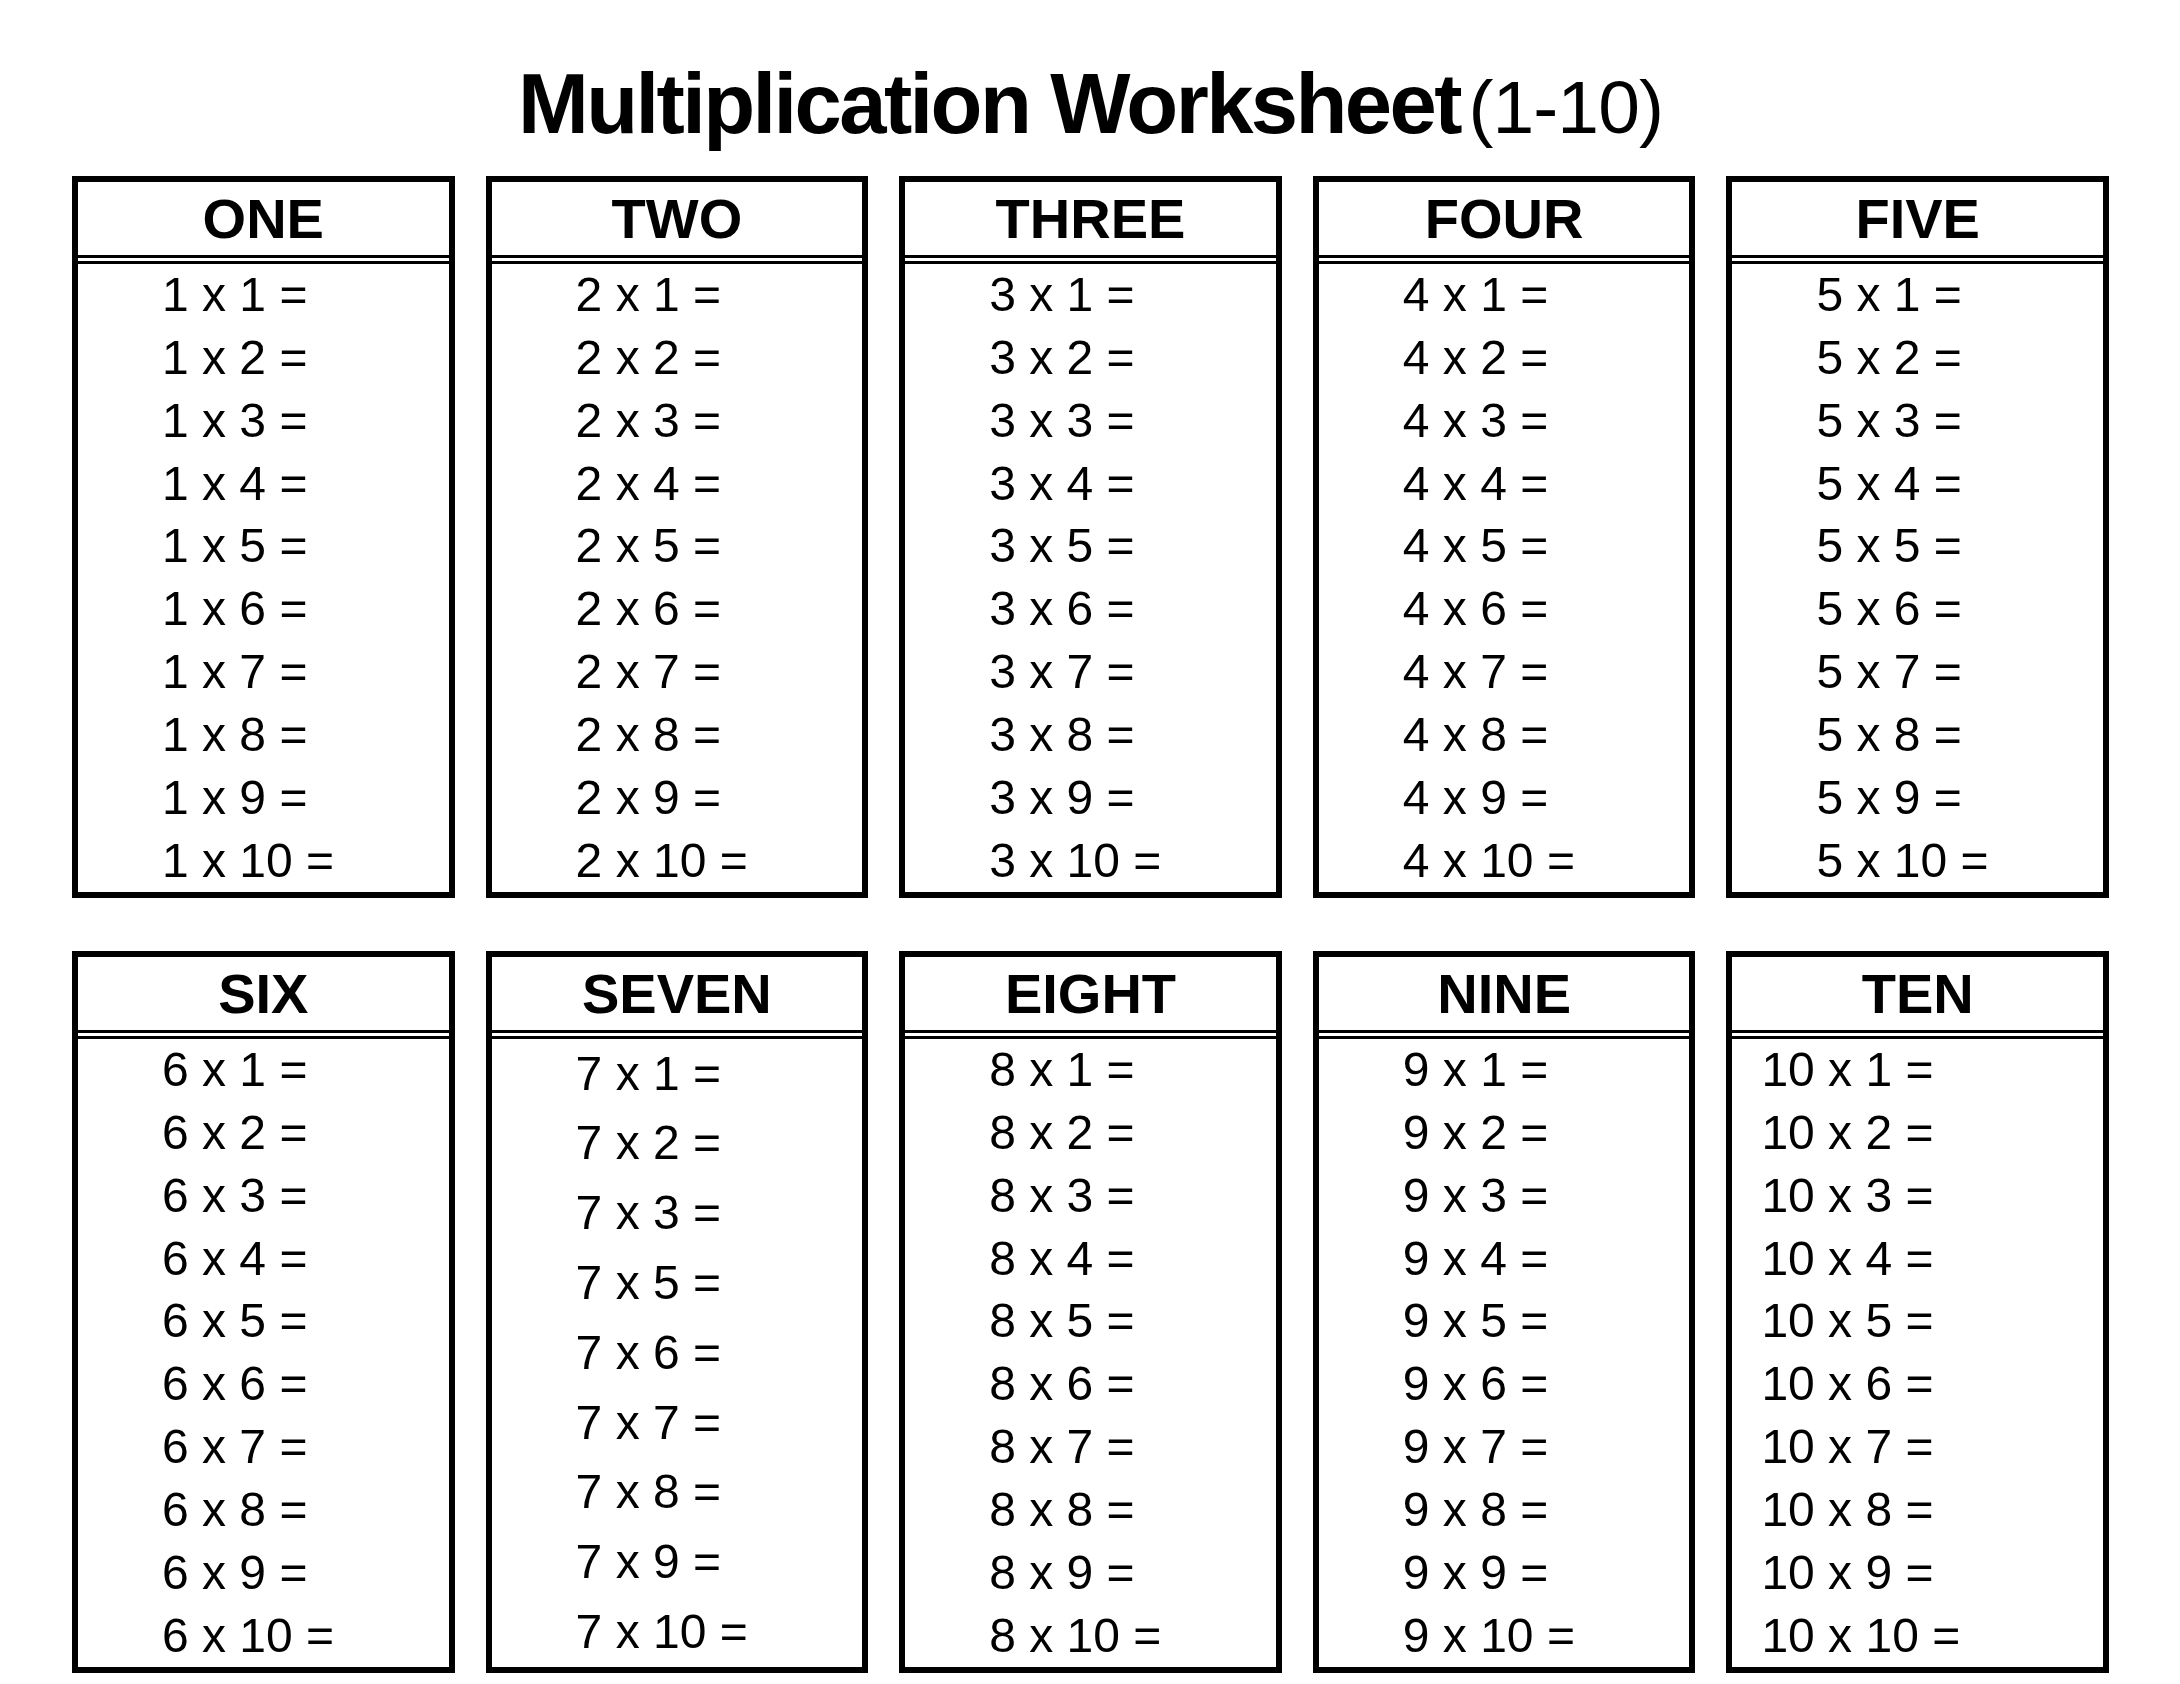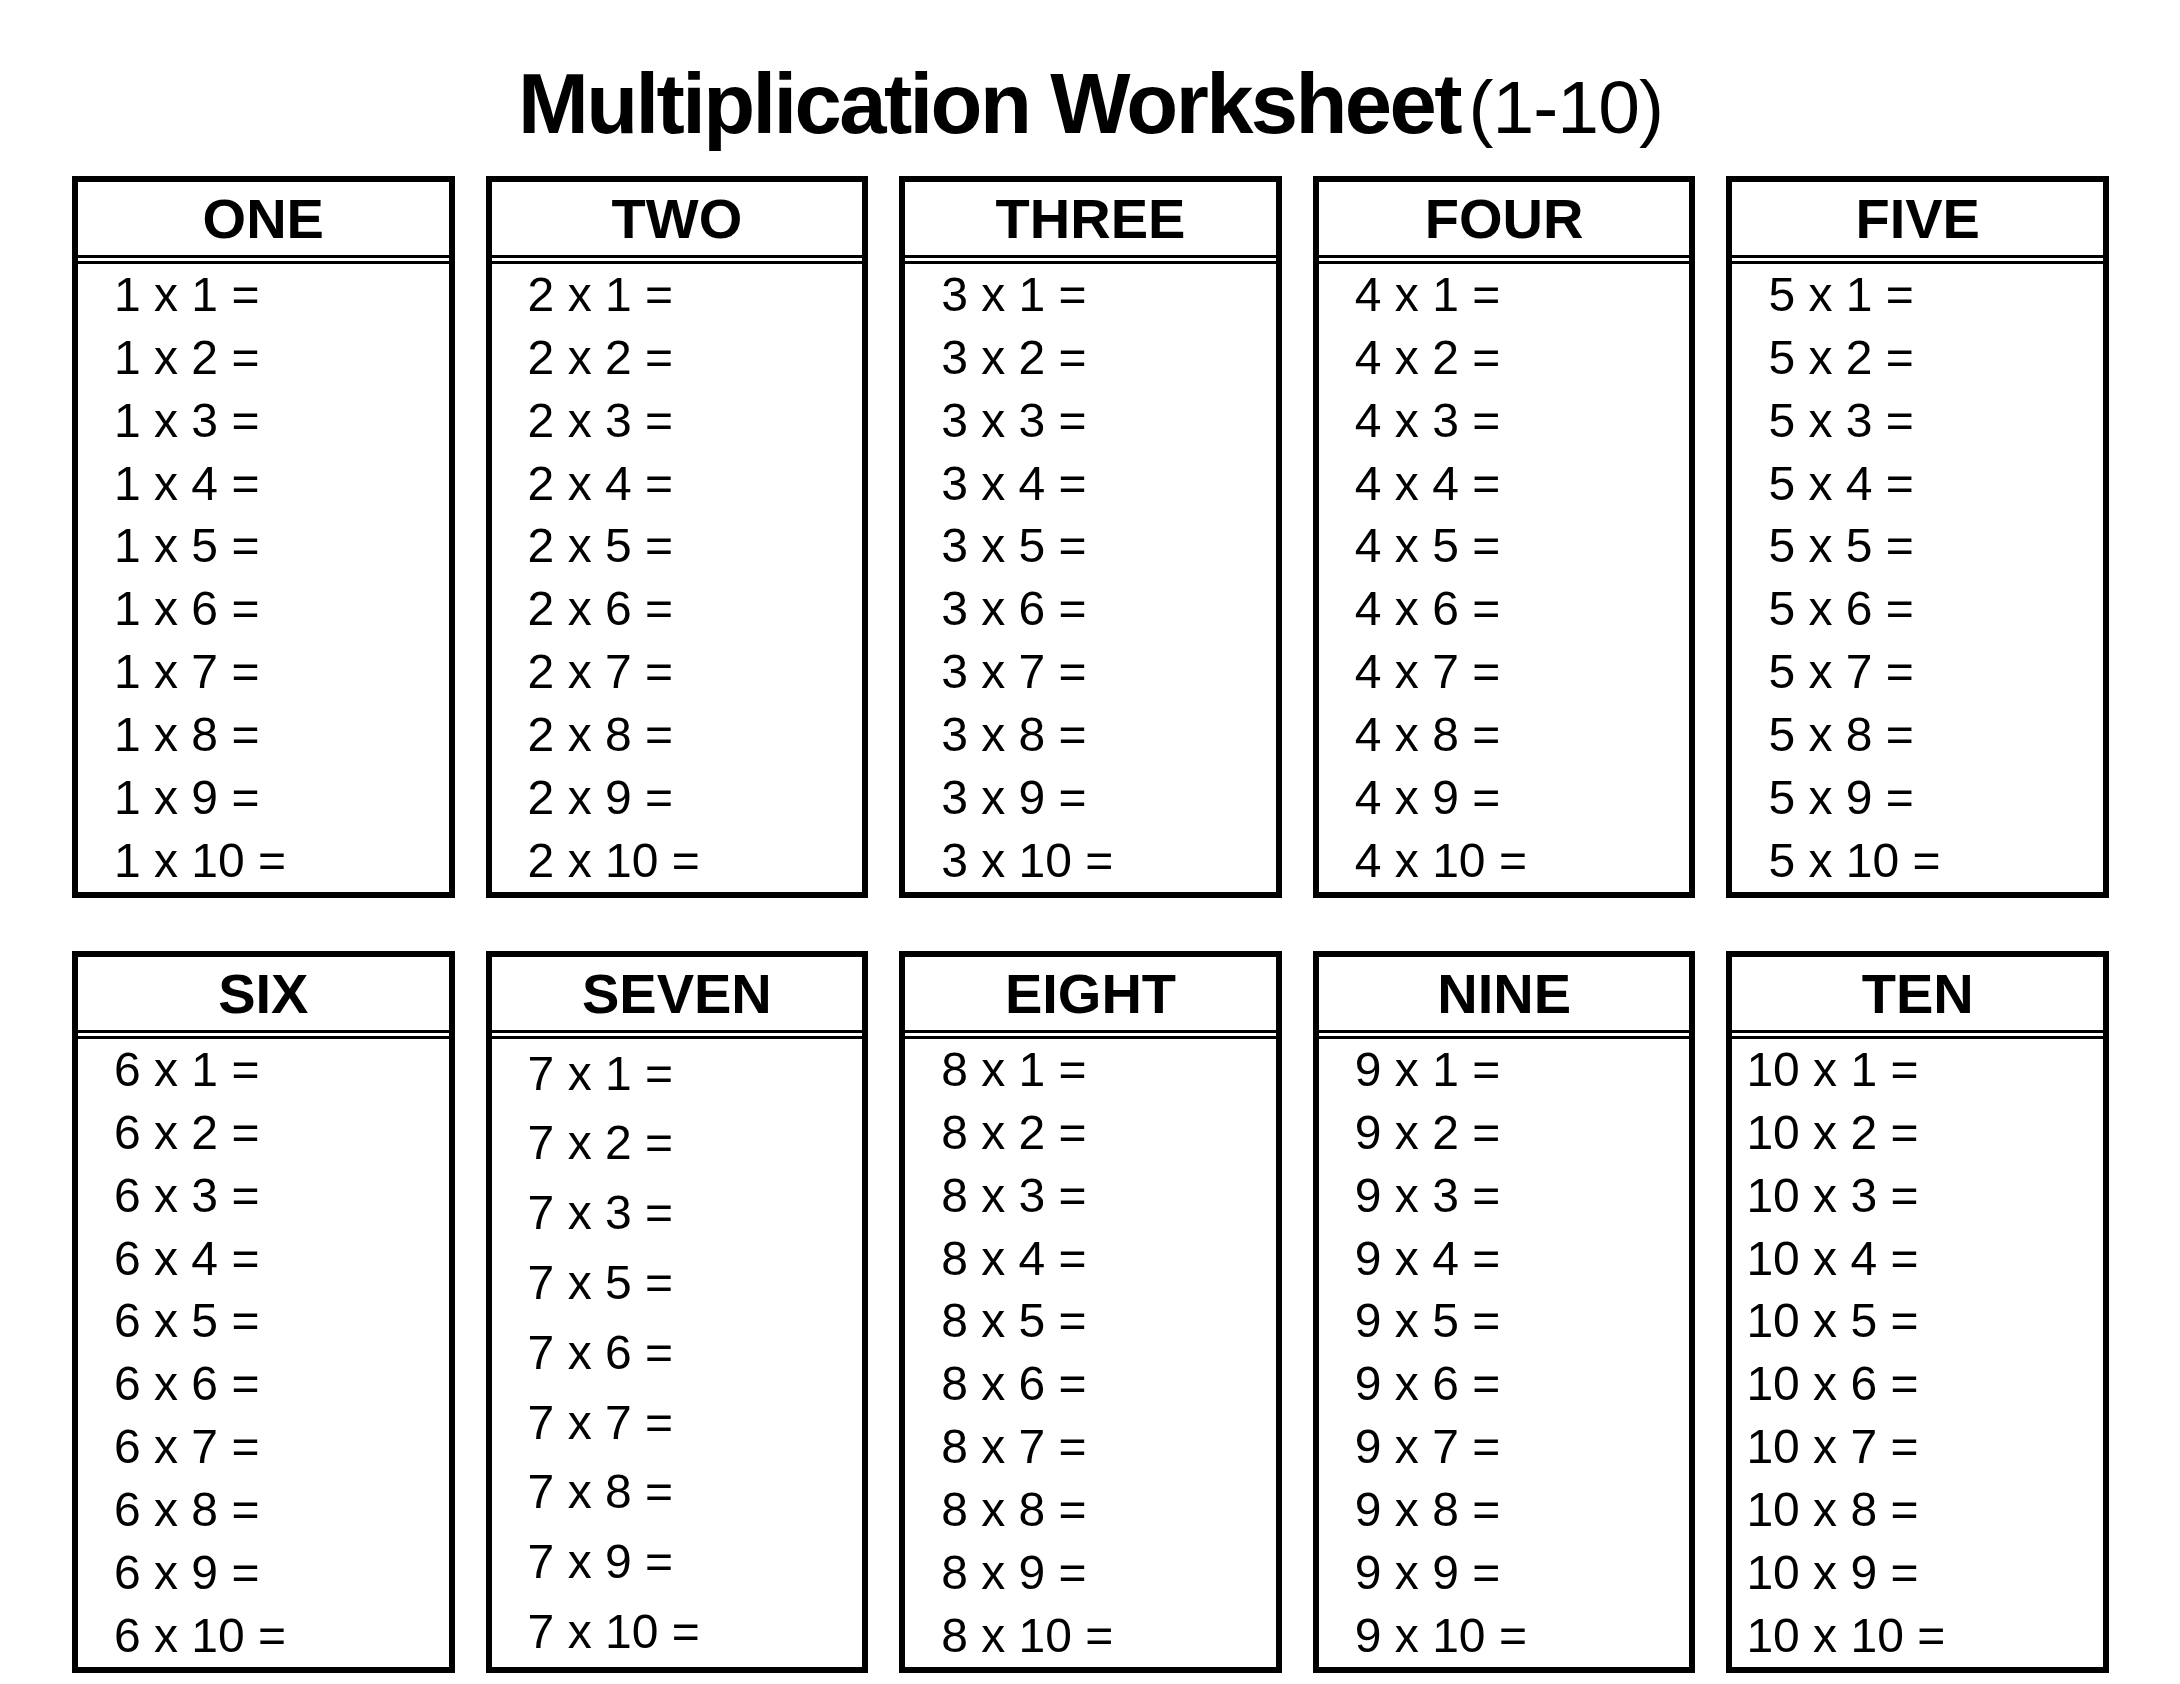--- a/index.html
+++ b/index.html
@@ -58,25 +58,25 @@
     font-size: 56px;
     font-weight: 700;
     letter-spacing: 0px;
   }
   .t-body {
     flex: 1;
     margin-top: 2.6px;
     border-top: 3.4px solid var(--border, #000000);
     display: flex;
     flex-direction: column;
-    padding-left: 36px;
+    padding-left: 84px;
     min-height: 0;
   }
   
-  .mult-table:nth-child(10) .t-body { padding-left: 14px; }
+  .mult-table:nth-child(10) .t-body { padding-left: 29px; }
   .t-row {
     flex: 1;
     display: flex;
     align-items: center;
     font-size: 48px;
     line-height: 1;
     white-space: pre;
   }
   .footer {
     position: absolute;

